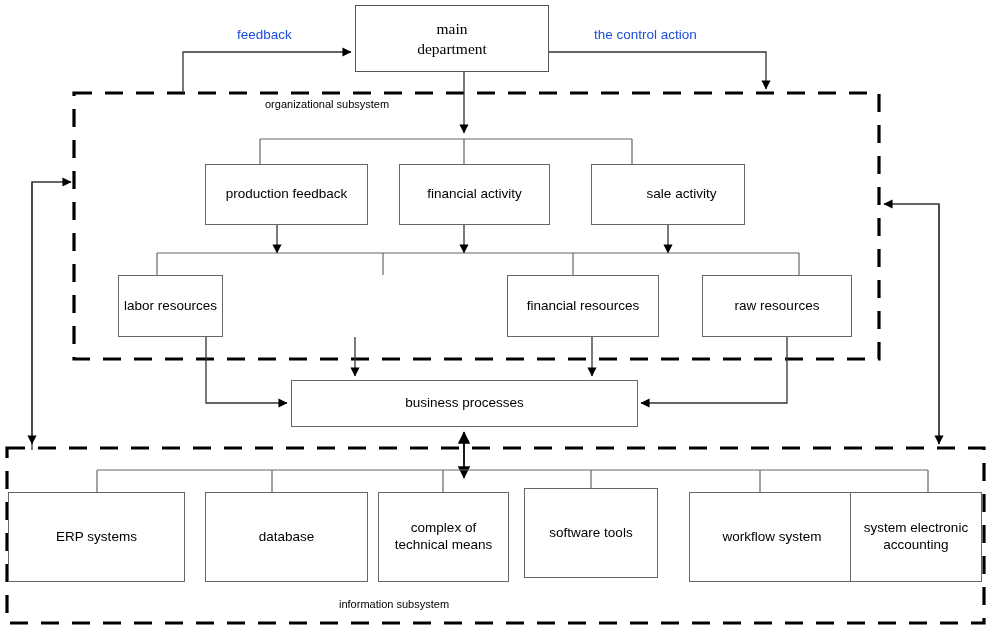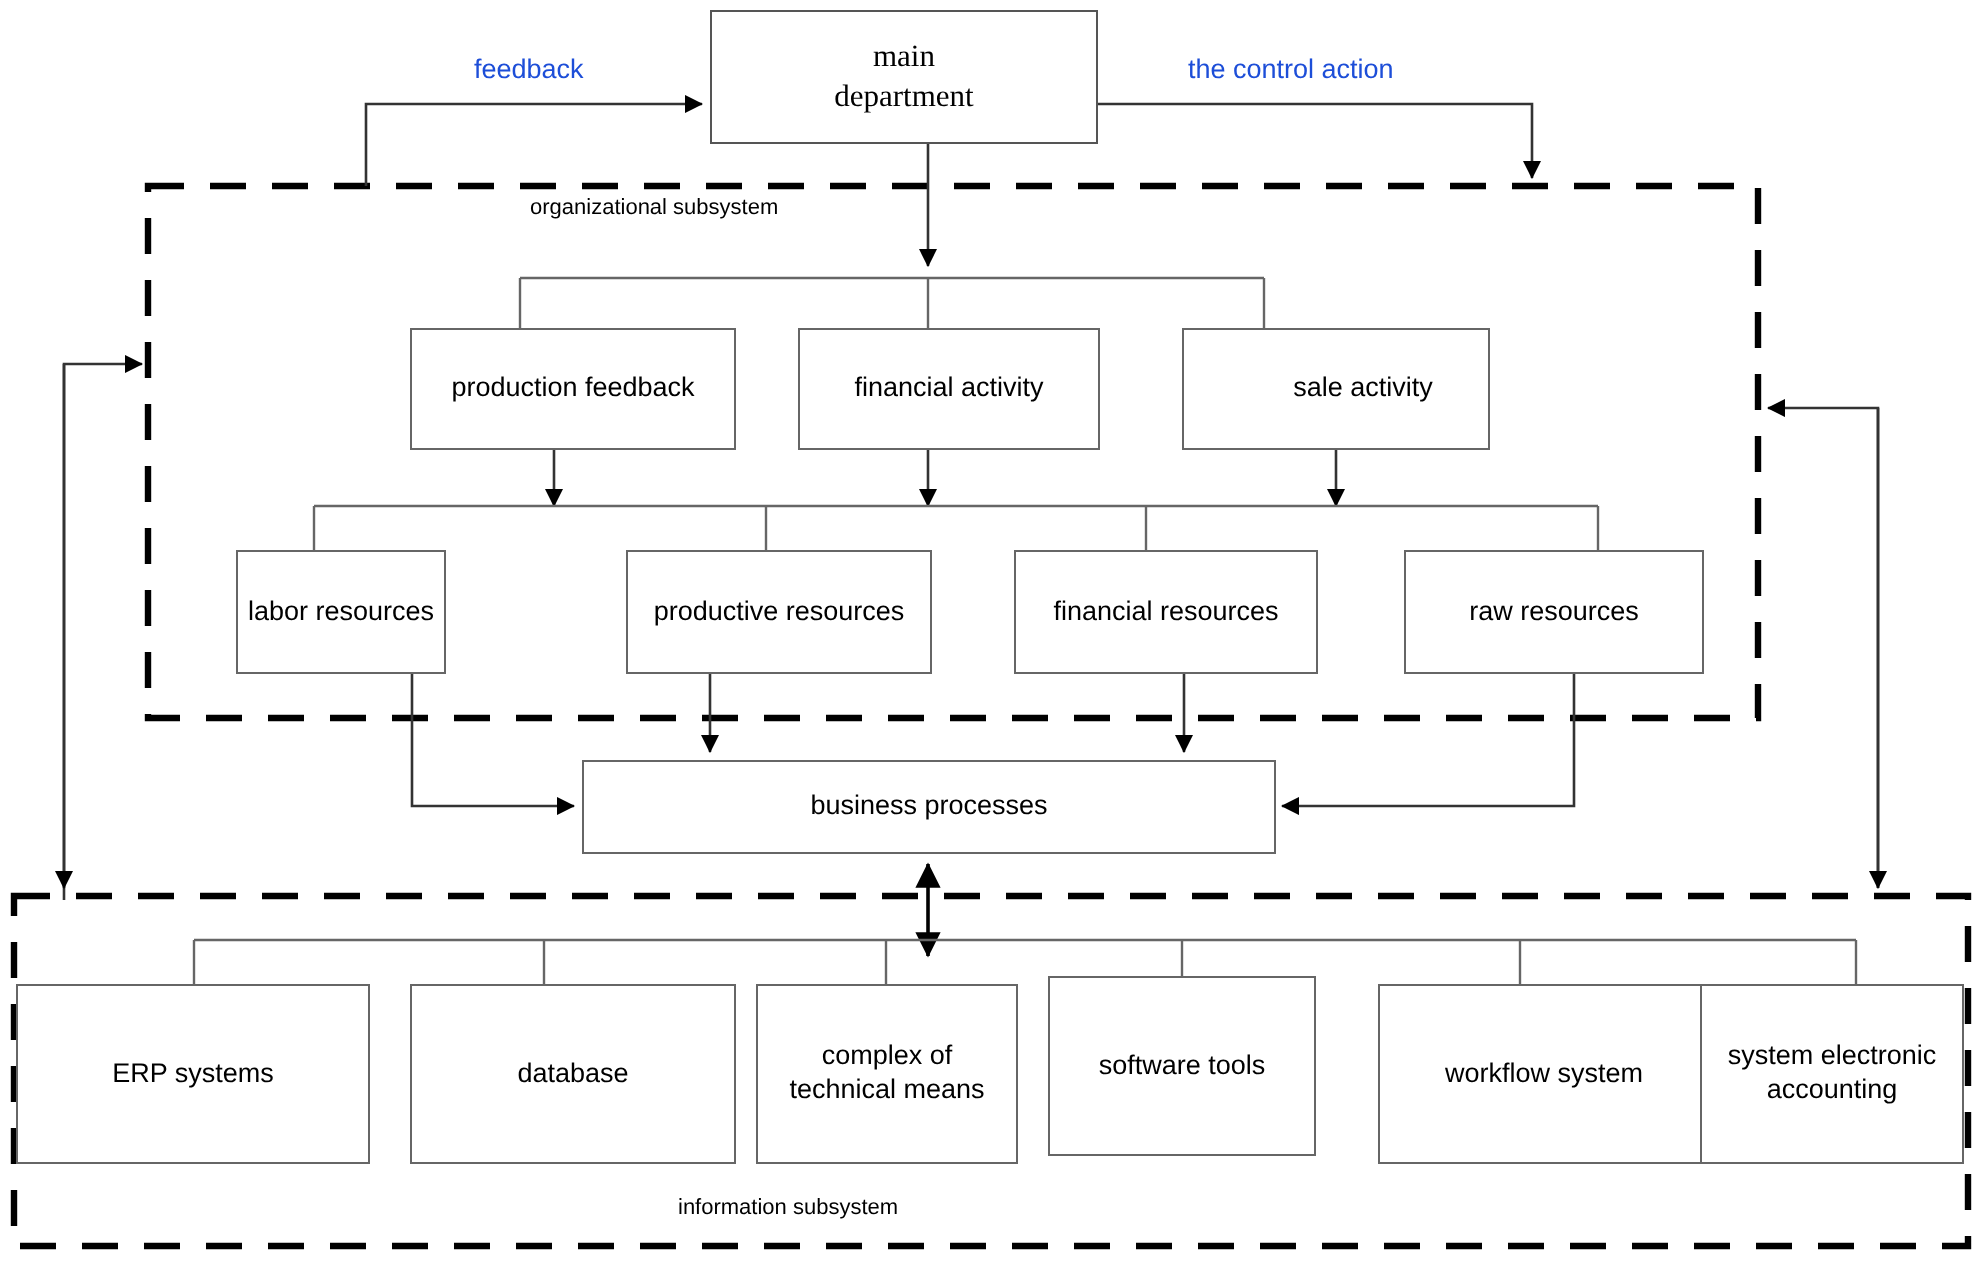--- a/index.html
+++ b/index.html
@@ -162,23 +162,20 @@
   <div class="node" style="left:399px; top:164px; width:151px; height:61px;">
     <span>financial activity</span>
   </div>
   <div class="node" style="left:591px; top:164px; width:154px; height:61px;padding-left:31px;">
     <span>sale activity</span>
   </div>
 
   <div class="node" style="left:118px; top:275px; width:105px; height:62px;">
     <span>labor resources</span>
   </div>
-  <div class="node" style="left:313px; top:275px; width:153px; height:62px;">
-    <span>productive resources</span>
-  </div>
   <div class="node" style="left:507px; top:275px; width:152px; height:62px;">
     <span>financial resources</span>
   </div>
   <div class="node" style="left:702px; top:275px; width:150px; height:62px;">
     <span>raw resources</span>
   </div>
 
   <div class="node" style="left:291px; top:380px; width:347px; height:47px;">
     <span>business processes</span>
   </div>

